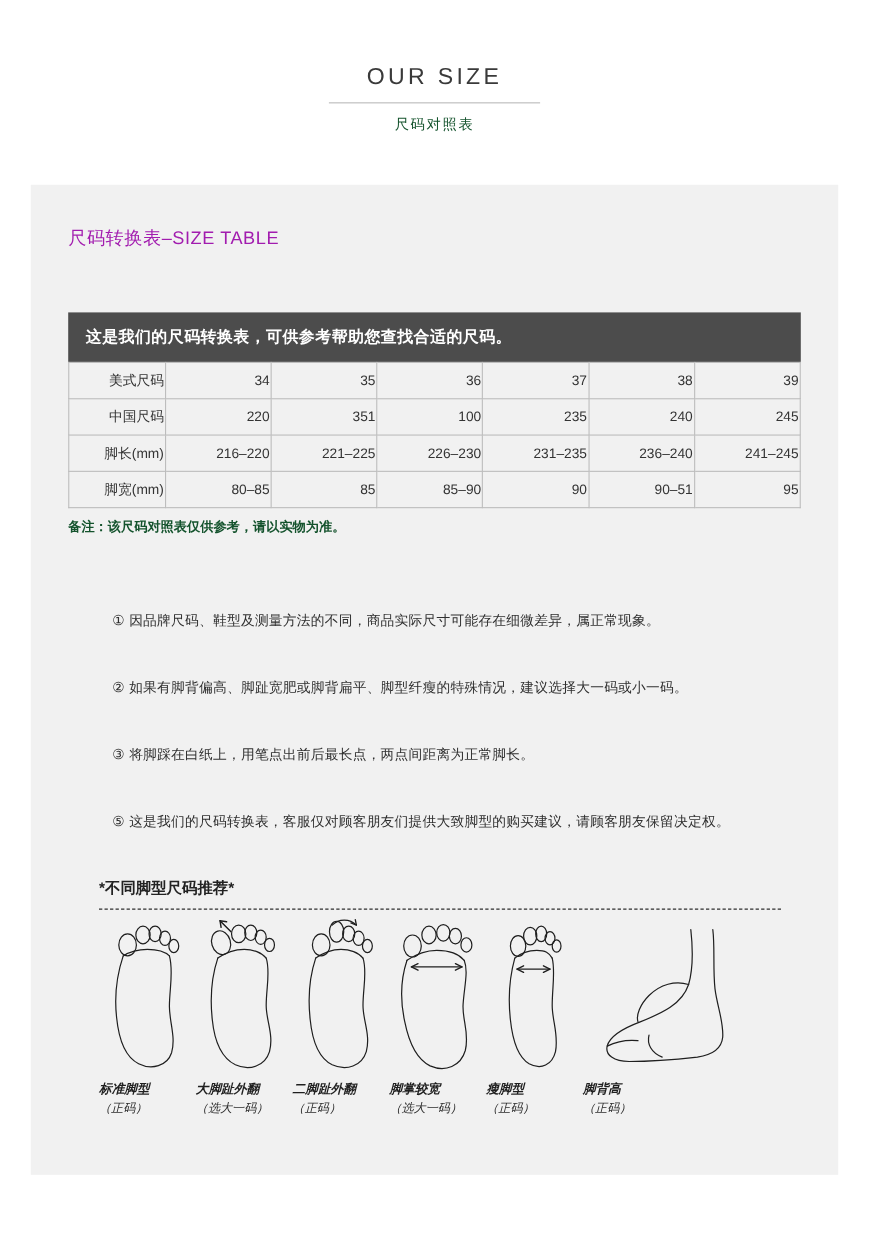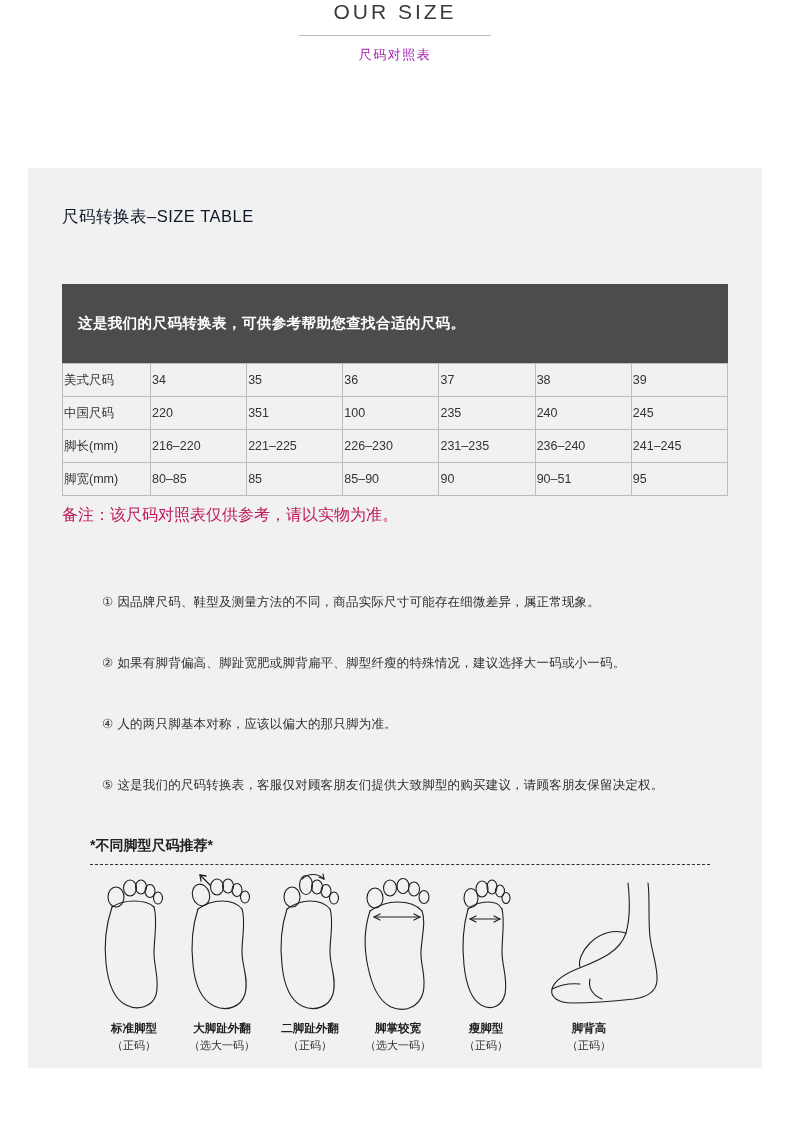--- a/index.html
+++ b/index.html
@@ -9,93 +9,94 @@
     height: 1130px;
     background: #ffffff;
     font-family: "Liberation Sans", sans-serif;
     color: #2b2b2b;
     overflow: hidden;
   }
 
   .page { width: 790px; height: 1130px; position: relative; background:#fff; }
 
   
-  .header { text-align: center; }
+  .header { padding-top: 58px; text-align: center; }
   .header-title {
     font-size: 21px;
     letter-spacing: 3px;
     color: #3a3a3a;
     font-weight: normal;
     margin: 0;
   }
   .header-rule {
     width: 192px;
     height: 1px;
     background: #b9b9b9;
     margin: 11px auto 10px auto;
   }
   .header-sub {
     font-size: 13px;
     letter-spacing: 1.5px;
-    color: #a21caf;
+    color: #14532d;
   }
 
   
   .card {
     position: absolute;
     left: 28px;
     top: 168px;
     width: 734px;
     height: 900px;
     background: #f1f1f1;
   }
 
   .card-title {
     font-size: 16.5px;
-    color: #0f172a;
+    color: #a21caf;
     letter-spacing: 0.5px;
     margin: 38px 0 0 34px;
   }
 
   
   .table-wrap { margin: 56px 34px 0 34px; }
 
   table.size-table {
     border-collapse: collapse;
     width: 100%;
     table-layout: fixed;
   }
   table.size-table caption {
     caption-side: top;
     background: #4c4c4c;
     color: #fff;
     text-align: left;
     font-size: 14.5px;
-    padding: 30px 16px;
+    padding: 13px 16px;
     letter-spacing: 0.4px;
     font-weight: bold;
   }
   table.size-table th, table.size-table td {
     border: 1px solid #bdbdbd;
-    text-align: left;
+    text-align: right;
     font-size: 12.5px;
     color: #333;
     height: 33px;
     background: #f1f1f1;
     font-weight: normal;
   }
   table.size-table th.rowhead {
     width: 88px;
     font-size: 12.5px;
   }
 
   .table-note {
     margin: 9px 0 0 34px;
-    font-size: 16px;
-    color: #be185d;
+    font-size: 12px;
+    color: #14532d;
+    font-weight: bold;
   }
 
   
   .notes {
     margin: 68px 0 0 34px;
     width: 660px;
   }
   .notes li {
     list-style: none;
     font-size: 12.5px;
@@ -119,21 +120,21 @@
     border-top: 1.6px dashed #2e2e2e;
     margin-bottom: 2px;
   }
 
   .feet-row {
     display: flex;
     align-items: flex-end;
     width: 630px;
     margin-top: 0px;
   }
-  .foot-item { width: 88px; text-align: center; position: relative; }
+  .foot-item { width: 88px; text-align: left; position: relative; font-style: italic; }
   .foot-item.wide { width: 118px; }
   .foot-svg { display: block; margin: 0 auto; }
 
   .foot-label {
     margin-top: 4px;
     font-size: 11.5px;
     font-weight: bold;
     color: #1f1f1f;
     white-space: nowrap;
   }
@@ -201,21 +202,21 @@
           </tr>
         </tbody>
       </table>
     </div>
 
     <div class="table-note">备注：该尺码对照表仅供参考，请以实物为准。</div>
 
     <ul class="notes">
       <li><span class="num">①</span><span>因品牌尺码、鞋型及测量方法的不同，商品实际尺寸可能存在细微差异，属正常现象。</span></li>
       <li><span class="num">②</span><span>如果有脚背偏高、脚趾宽肥或脚背扁平、脚型纤瘦的特殊情况，建议选择大一码或小一码。</span></li>
-      <li><span class="num">④</span><span>人的两只脚基本对称，应该以偏大的那只脚为准。</span></li>
+      <li><span class="num">③</span><span>将脚踩在白纸上，用笔点出前后最长点，两点间距离为正常脚长。</span></li>
       <li><span class="num">⑤</span><span>这是我们的尺码转换表，客服仅对顾客朋友们提供大致脚型的购买建议，请顾客朋友保留决定权。</span></li>
     </ul>
 
     <div class="foot-section">
       <div class="foot-heading">*不同脚型尺码推荐*</div>
       <div class="dash-line"></div>
 
       <div class="feet-row">
 
         <div class="foot-item">

